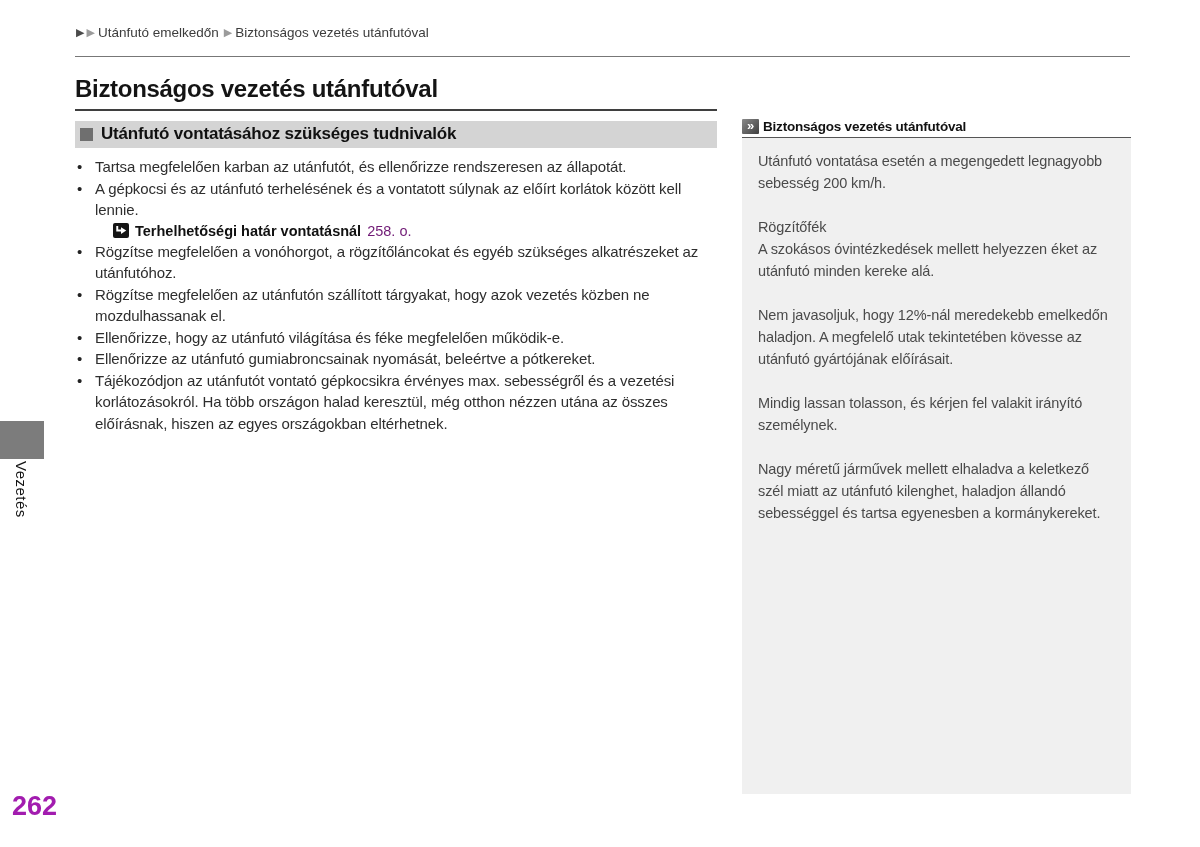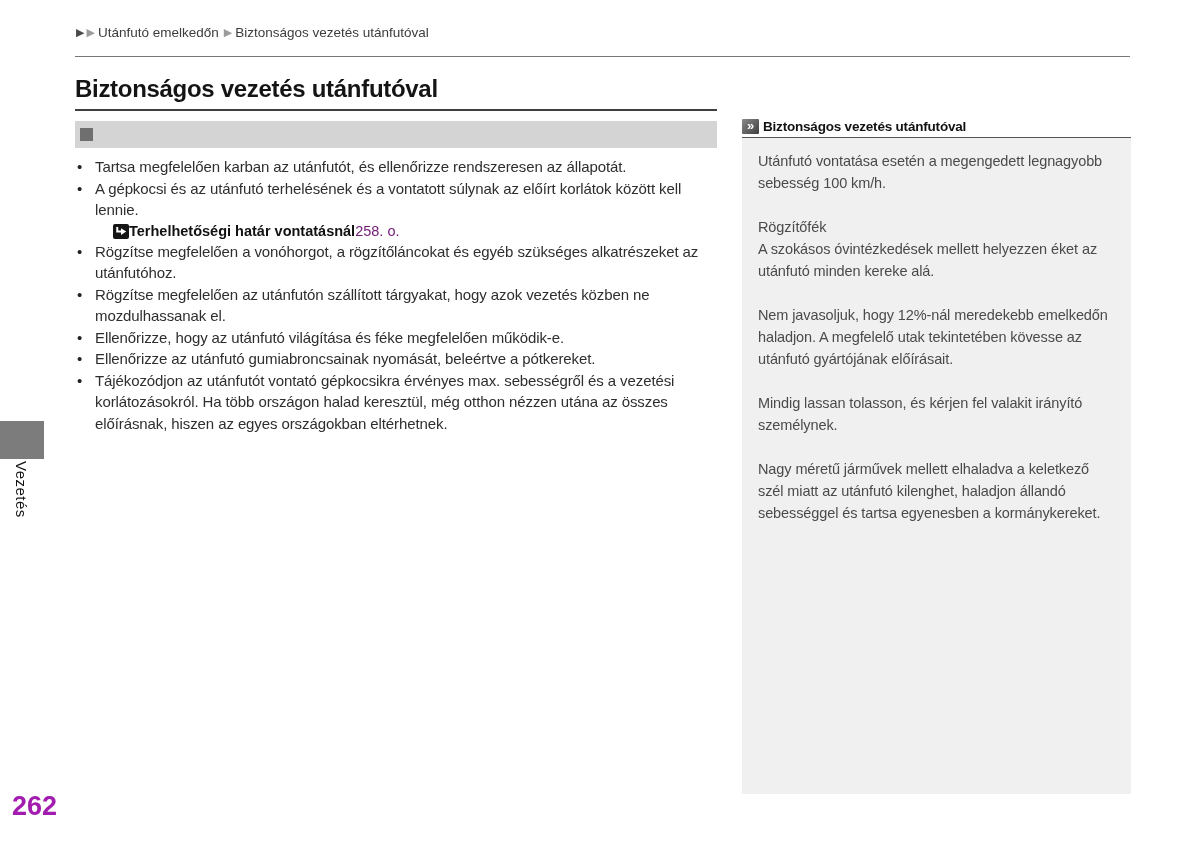--- a/index.html
+++ b/index.html
@@ -18,21 +18,21 @@
 
   .section-bar { position:absolute; left:75px; top:121px; width:642px; height:27px; background:#d4d4d4; display:flex; align-items:center; }
   .section-square { width:13px; height:13px; background:#6f6f6f; margin:0 8px 0 5px; flex:0 0 auto; }
   .section-title { font-size:17px; font-weight:bold; color:#111; letter-spacing:-0.2px; padding-bottom:2px; }
 
   .bullets { position:absolute; left:77px; top:156px; width:643px; margin:0; padding:0; list-style:none; }
   .bullet-item { display:flex; align-items:flex-start; }
   .dot { flex:0 0 auto; width:18px; font-size:15px; line-height:21.5px; color:#222; }
   .bullet-content { flex:1; }
   .bullet-text { font-size:15px; line-height:21.5px; color:#2e2e2e; letter-spacing:-0.1px; }
-  .ref-row { display:flex; align-items:flex-end; margin:2px 0 2px 18px; }
+  .ref-row { display:flex; align-items:flex-start; gap:6px; margin:2px 0 2px 18px; }
   .ref-icon { flex:0 0 auto; width:16px; height:15px; background:#151515; border-radius:2px; display:flex; align-items:center; justify-content:center; }
   .ref-label { font-size:14.5px; font-weight:bold; color:#111; }
   .ref-page { font-size:14.5px; color:#701a75; }
 
   
   .sidebar { position:absolute; left:742px; top:116px; width:389px; height:679px; }
   .sb-header { display:flex; align-items:center; gap:4px; height:21px; border-bottom:1px solid #555; }
   .sb-icon { flex:0 0 auto; width:17px; height:15px; background:linear-gradient(135deg,#8a8a8a,#3f3f3f); color:#fff; font-weight:bold; font-size:13px; line-height:14px; text-align:center; border-radius:1px; }
   .sb-title { font-size:13.5px; font-weight:bold; color:#111; letter-spacing:-0.2px; }
   .sb-body { background:#f0f0f0; height:656px; box-sizing:border-box; padding:12px 16px; }
@@ -56,20 +56,21 @@
     <span class="crumb-arrow light" style="margin-left:5px;">▶</span>
     <span>Biztonságos vezetés utánfutóval</span>
   </div>
   <div class="top-rule"></div>
 
   <div class="main-title">Biztonságos vezetés utánfutóval</div>
   <div class="title-rule"></div>
 
   <div class="section-bar">
     <span class="section-square"></span>
+    <span class="section-title">Utánfutó vontatásához szükséges tudnivalók</span>
   </div>
 
   <ul class="bullets">
 
       <li class="bullet-item">
         <span class="dot">•</span>
         <div class="bullet-content">
           <span class="bullet-text">Tartsa megfelelően karban az utánfutót, és ellenőrizze rendszeresen az állapotát.</span>
           
         </div>
@@ -133,21 +134,21 @@
       </li>
     </ul>
 
   <div class="sidebar">
     <div class="sb-header">
       <span class="sb-icon">»</span>
       <span class="sb-title">Biztonságos vezetés utánfutóval</span>
     </div>
     <div class="sb-body">
 
-        <p>Utánfutó vontatása esetén a megengedett legnagyobb sebesség 100 km/h.</p>
+        <p>Utánfutó vontatása esetén a megengedett legnagyobb sebesség 200 km/h.</p>
 
         <p>Rögzítőfék
 A szokásos óvintézkedések mellett helyezzen éket az utánfutó minden kereke alá.</p>
 
         <p>Nem javasoljuk, hogy 12%-nál meredekebb emelkedőn haladjon. A megfelelő utak tekintetében kövesse az utánfutó gyártójának előírásait.</p>
 
         <p>Mindig lassan tolasson, és kérjen fel valakit irányító személynek.</p>
 
         <p>Nagy méretű járművek mellett elhaladva a keletkező szél miatt az utánfutó kilenghet, haladjon állandó sebességgel és tartsa egyenesben a kormánykereket.</p>
       </div>

